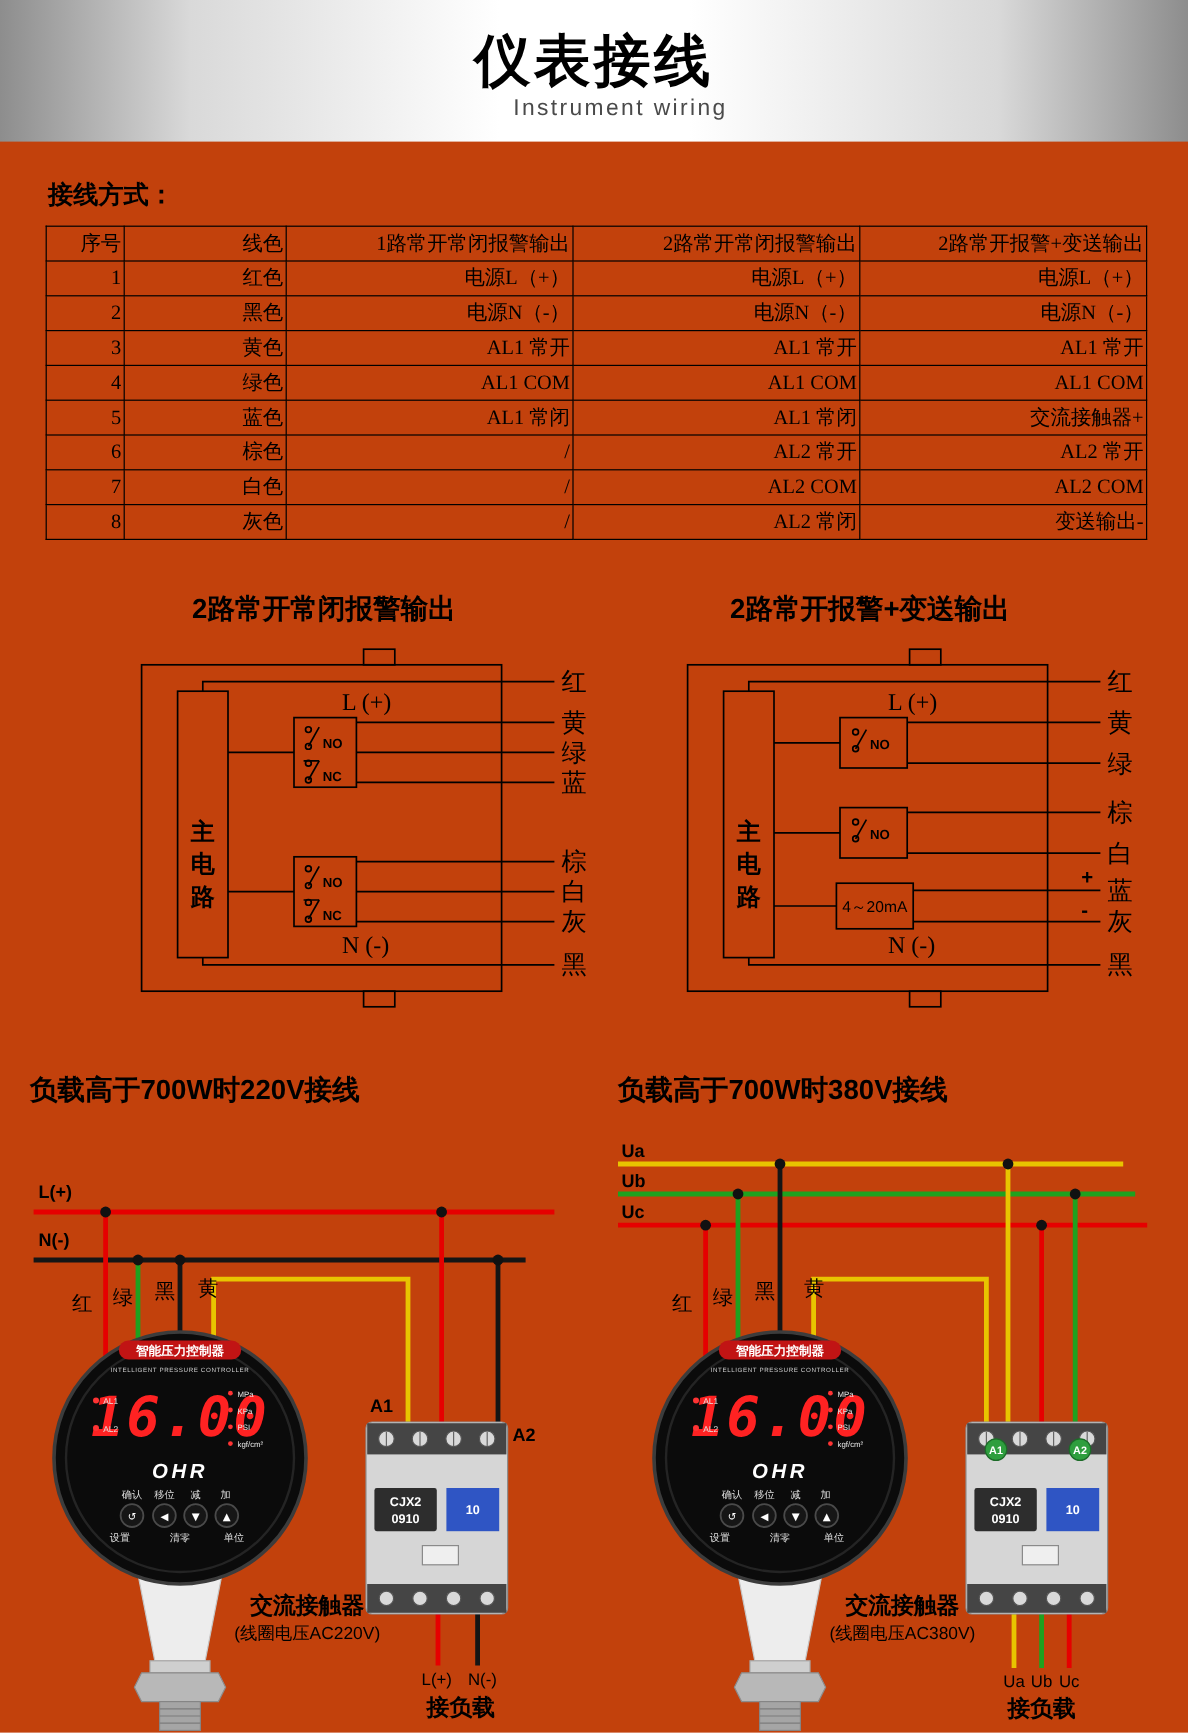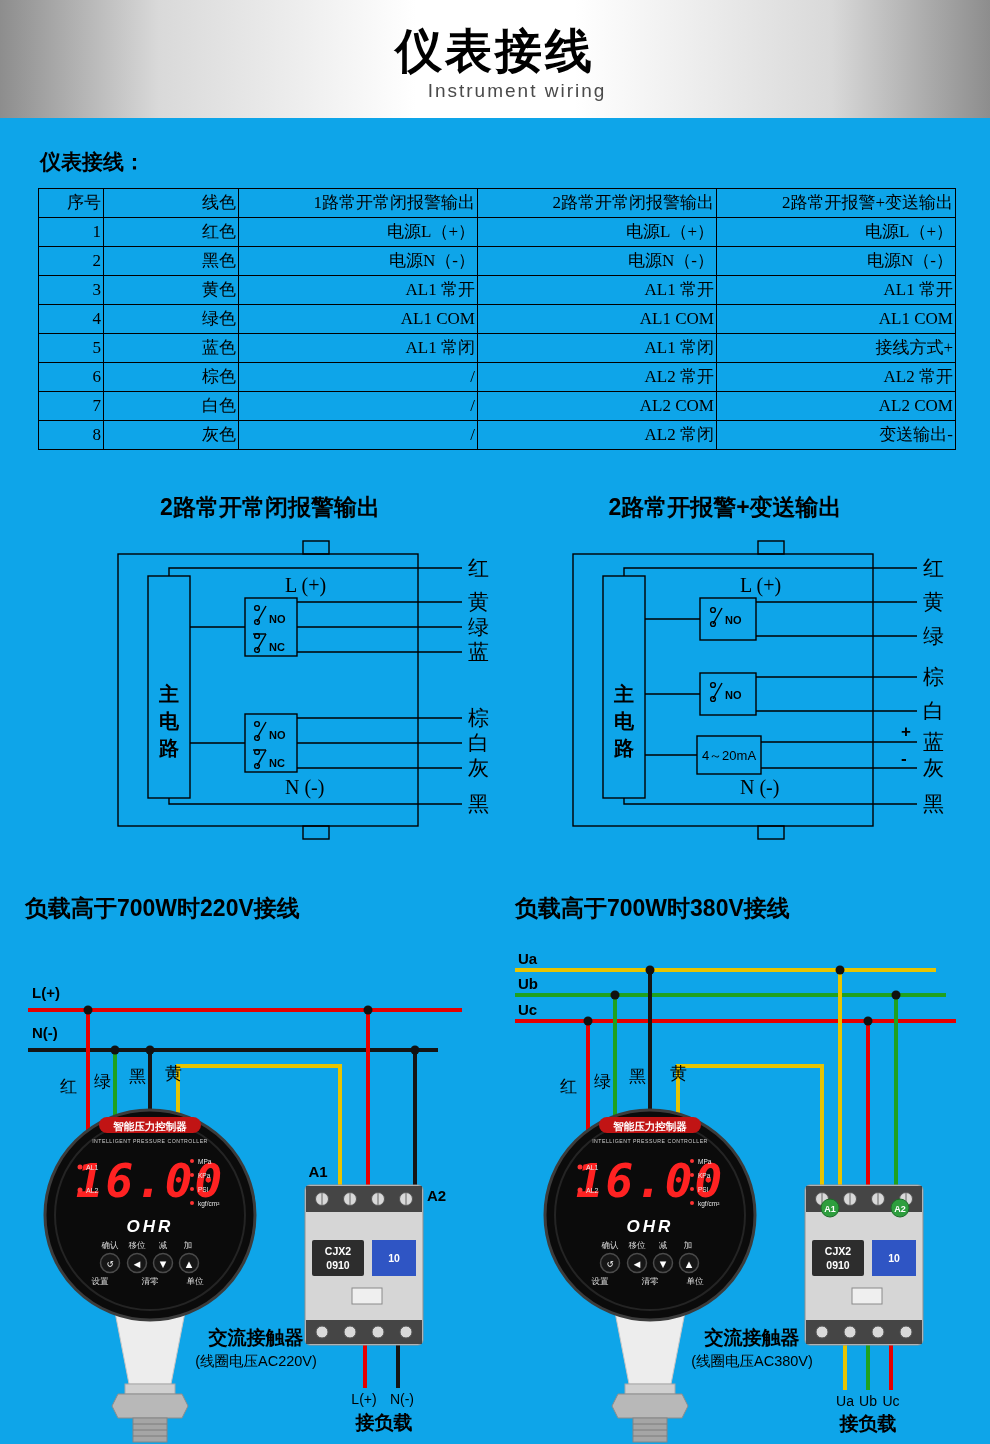--- a/index.html
+++ b/index.html
@@ -1,17 +1,17 @@
 <!DOCTYPE html>
 <html><head>
 <meta charset="utf-8">
 <style>
   * { margin:0; padding:0; box-sizing:border-box; }
   html,body { background:#ffffff; }
-  .page { position:relative; width:990px; height:1444px; background:#0ea5e9;
+  .page { position:relative; width:990px; height:1444px; background:#c2410c;
           font-family:"Liberation Sans", sans-serif; overflow:hidden; }
 
   
   .banner { position:absolute; left:0; top:0; width:990px; height:118px; text-align:center;
             background:linear-gradient(90deg,#8d8d8d 0%,#d9d9d9 16%,#ffffff 42%,#ffffff 58%,#d9d9d9 84%,#8d8d8d 100%); }
   .banner-title { padding-top:20px; font-size:47px; font-weight:bold; color:#000; letter-spacing:3px; }
   .banner-subtitle { font-size:19px; color:#4a4a4a; letter-spacing:2px; margin-top:-3px;padding-left:44px; }
 
   .intro-label { position:absolute; left:40px; top:148px; font:bold 21px "Liberation Serif", serif; }
 
@@ -63,21 +63,21 @@
 </head>
 <body>
 
 <div class="page">
 
   <header class="banner">
     <div class="banner-title">仪表接线</div>
     <div class="banner-subtitle">Instrument wiring</div>
   </header>
 
-  <div class="intro-label">仪表接线：</div>
+  <div class="intro-label">接线方式：</div>
 
   <table class="wiring-table">
     <colgroup>
       <col style="width:65px">
         <col style="width:135px">
         <col style="width:239px">
         <col style="width:239px">
         <col style="width:239px">
     </colgroup>
     <thead>
@@ -116,21 +116,21 @@
           <td>绿色</td>
           <td>AL1 COM</td>
           <td>AL1 COM</td>
           <td>AL1 COM</td>
         </tr>
         <tr>
           <td>5</td>
           <td>蓝色</td>
           <td>AL1 常闭</td>
           <td>AL1 常闭</td>
-          <td>接线方式+</td>
+          <td>交流接触器+</td>
         </tr>
         <tr>
           <td>6</td>
           <td>棕色</td>
           <td>/</td>
           <td>AL2 常开</td>
           <td>AL2 常开</td>
         </tr>
         <tr>
           <td>7</td>

